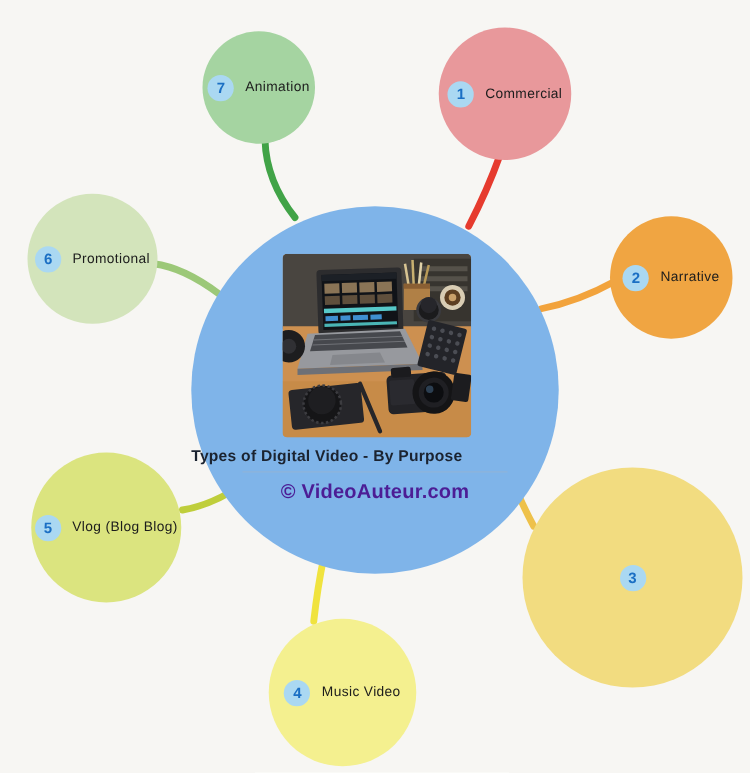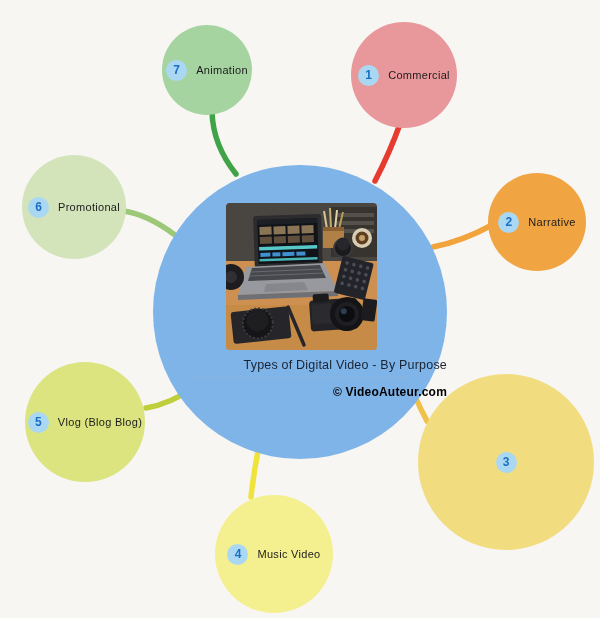--- a/index.html
+++ b/index.html
@@ -17,23 +17,23 @@
   .n2{left:488px;top:173px;width:98px;height:98px;}
   .n3{left:418px;top:374px;width:176px;height:176px;}
   .n4{left:215px;top:495px;width:118px;height:118px;}
   .n5{left:25px;top:362px;width:120px;height:120px;}
   .n6{left:22px;top:155px;width:104px;height:104px;}
   .n7{left:162px;top:25px;width:90px;height:90px;}
 
   .center-node{position:absolute;left:153px;top:165px;width:294px;height:294px;border-radius:50%;}
   .center-photo{position:absolute;left:73px;top:38px;width:151px;height:147px;border-radius:4px;overflow:hidden;}
   .center-photo svg{display:block;width:151px;height:147px;}
-  .center-title{position:absolute;top:193px;left:0;width:100%;text-align:right;font-size:12.5px;font-weight:400;color:#1b2330;letter-spacing:.2px;}
+  .center-title{position:absolute;top:193px;left:0;width:100%;text-align:left;font-size:12.5px;font-weight:700;color:#1b2330;letter-spacing:.2px;}
   .title-divider{position:absolute;top:212px;left:50%;width:212px;margin-left:-106px;height:1px;background:#8fb3d9;}
-  .center-copy{position:absolute;top:220px;left:0;width:100%;text-align:right;font-size:12px;font-weight:700;color:#000000;letter-spacing:.2px;}
+  .center-copy{position:absolute;top:220px;left:0;width:100%;text-align:center;font-size:16px;font-weight:700;color:#4c1d95;letter-spacing:.2px;}
 </style>
 </head>
 <body>
 
 <div class="canvas" style="background: rgb(247, 246, 243);">
 
   <svg class="connectors">
     <path d="M 400,124 Q 390,152 375,181" style="stroke: rgb(230, 59, 46);"></path>
     <path d="M 433,247 Q 463,241 492,225" style="stroke: rgb(242, 163, 60);"></path>
     <path d="M 414,394 Q 420,408 427,421" style="stroke: rgb(238, 193, 74);"></path>

